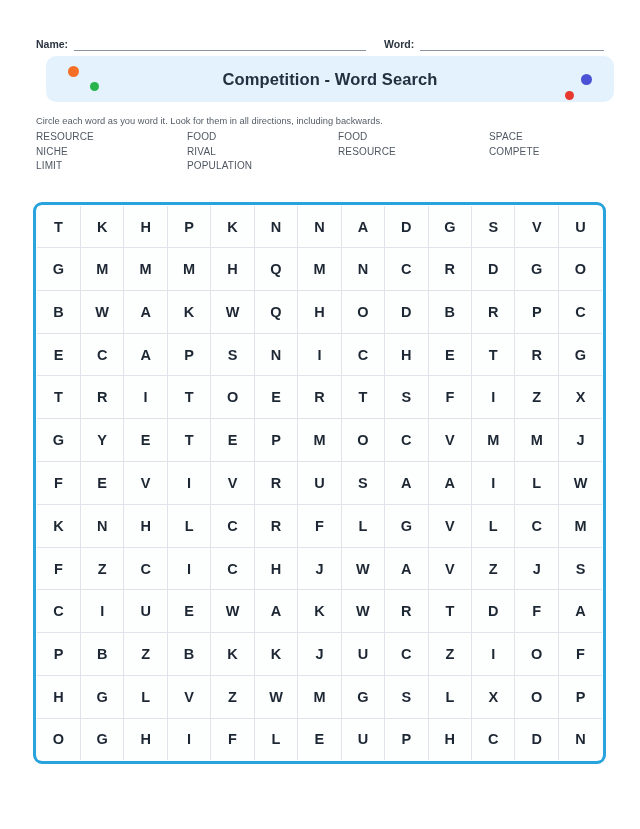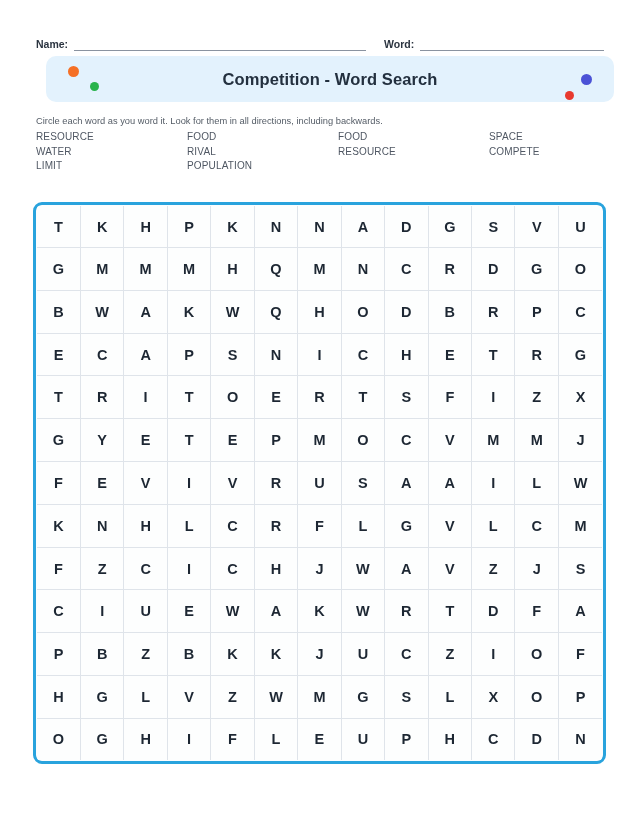--- a/index.html
+++ b/index.html
@@ -181,21 +181,21 @@
   <div class="instructions">Circle each word as you word it. Look for them in all directions, including backwards.</div>
 
   <div class="wordlist" id="wordlist">
       <div class="word-row">
         <div class="word-cell">RESOURCE</div>
         <div class="word-cell">FOOD</div>
         <div class="word-cell">FOOD</div>
         <div class="word-cell">SPACE</div>
       </div>
       <div class="word-row">
-        <div class="word-cell">WATER</div>
+        <div class="word-cell">NICHE</div>
         <div class="word-cell">RIVAL</div>
         <div class="word-cell">RESOURCE</div>
         <div class="word-cell">COMPETE</div>
       </div>
       <div class="word-row">
         <div class="word-cell">LIMIT</div>
         <div class="word-cell">POPULATION</div>
         <div class="word-cell empty"></div>
         <div class="word-cell empty"></div>
       </div>

